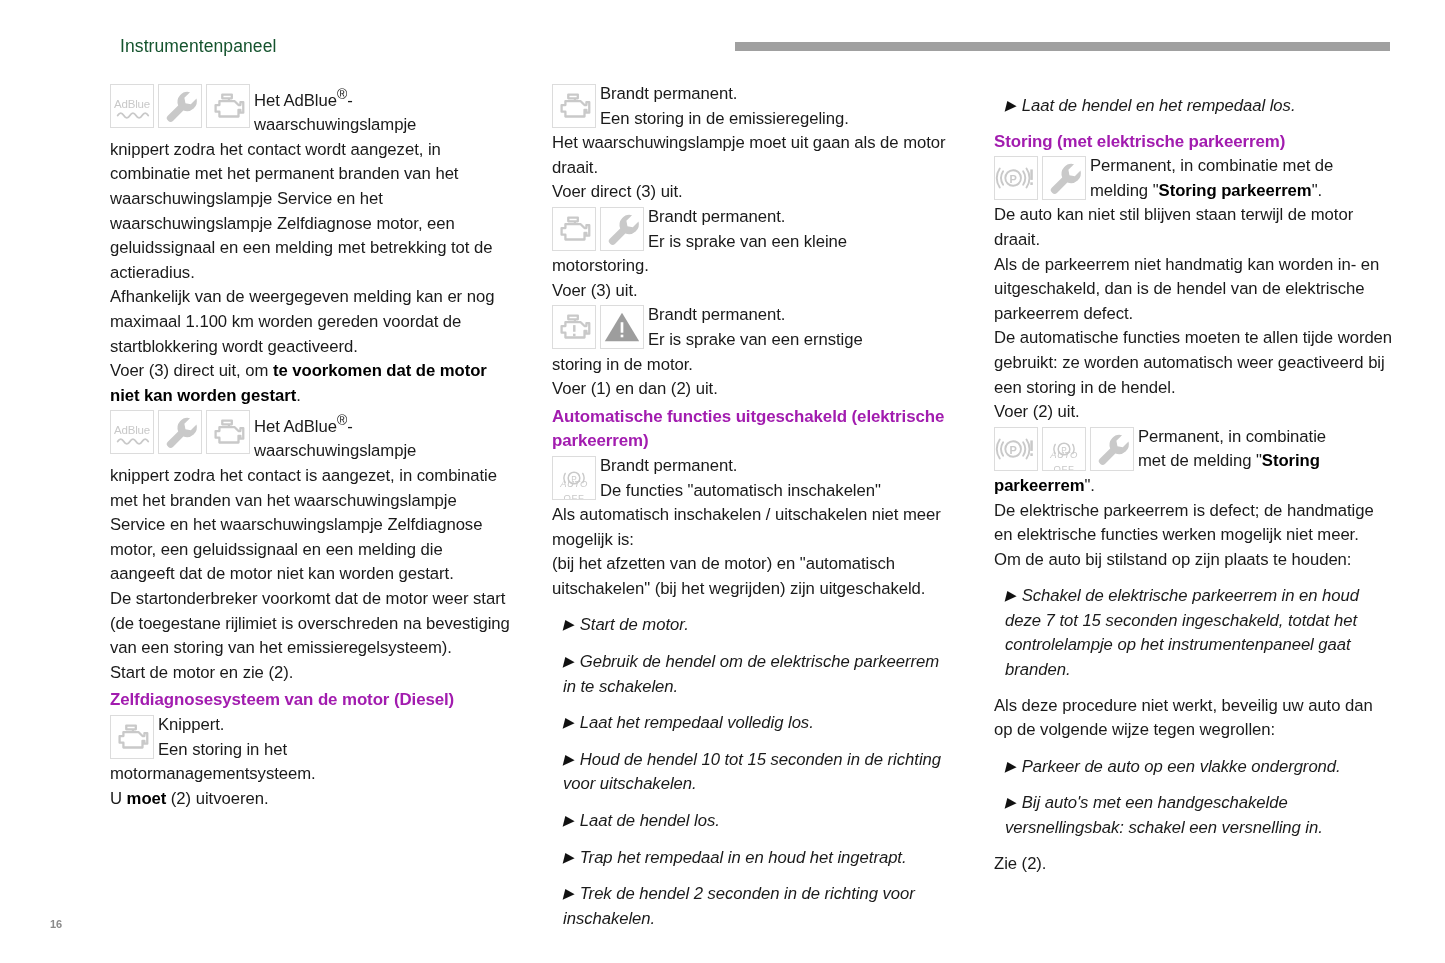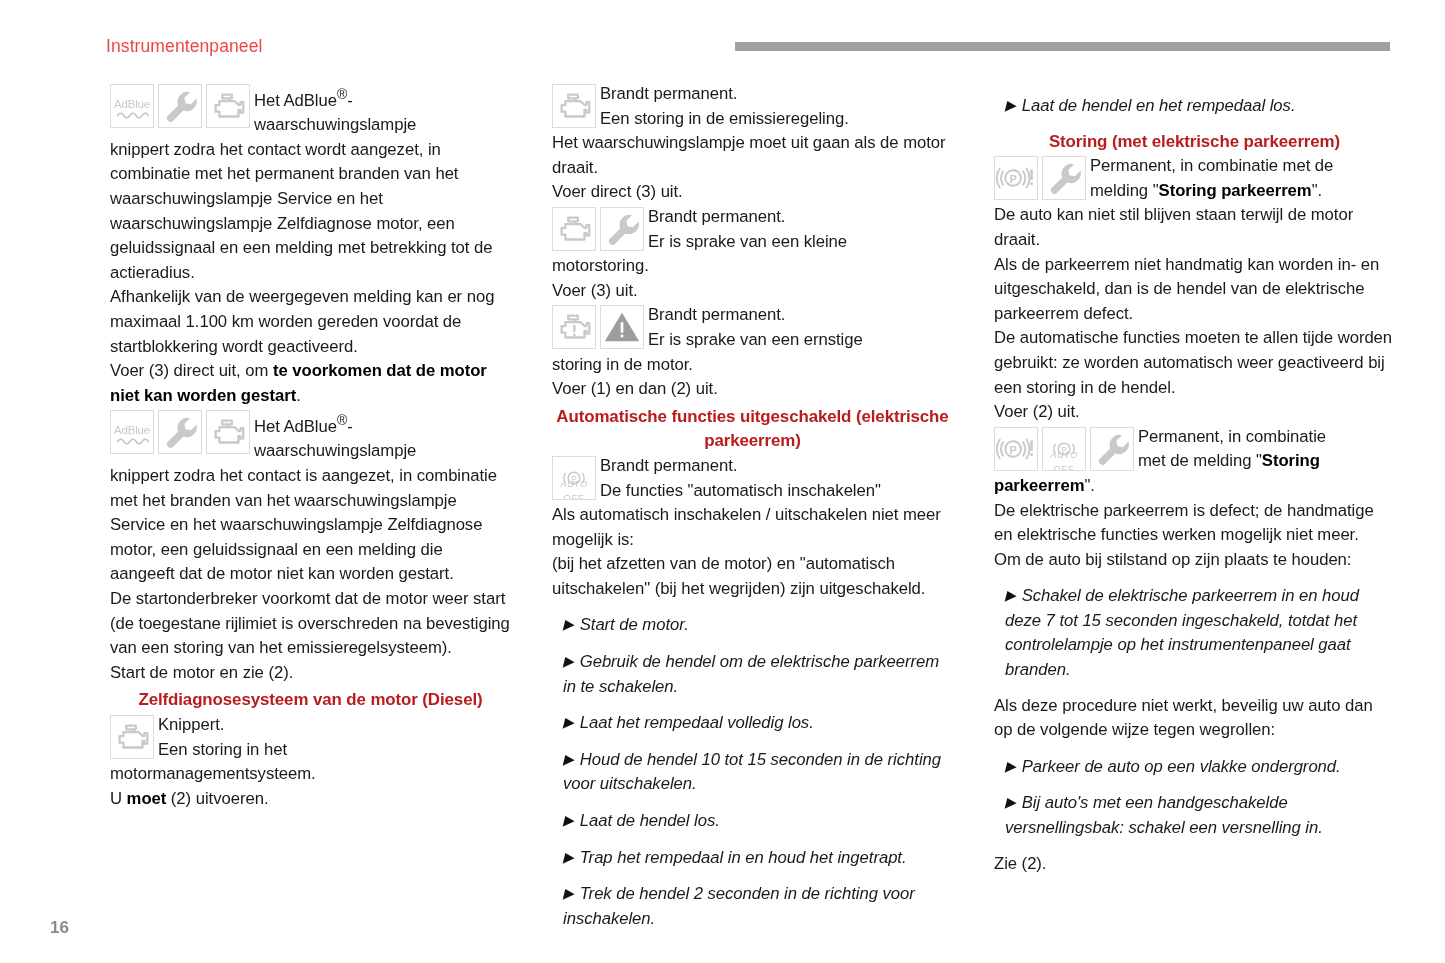--- a/index.html
+++ b/index.html
@@ -17,24 +17,24 @@
   }
 
   
   .header {
     position: absolute;
     top: 0; left: 0; right: 0;
     height: 72px;
   }
   .header-title {
     position: absolute;
-    left: 106px;
+    left: 120px;
     top: 36px;
     font-size: 17.5px;
-    color: #ef4444;
+    color: #14532d;
     letter-spacing: 0.1px;
   }
   .header-rule {
     position: absolute;
     left: 735px;
     top: 42px;
     width: 655px;
     height: 9px;
     background: #a0a0a0;
   }
@@ -60,23 +60,22 @@
     margin: 0;
     text-align: left;
     overflow-wrap: break-word;
   }
 
   h3.subhead {
     margin: 3px 0 0 0;
     font-size: 16.9px;
     line-height: 24.6px;
     font-weight: bold;
-    color: #b91c1c;
+    color: #a21caf;
     letter-spacing: -0.1px;
-    text-align: center;
   }
 
   b, strong { font-weight: bold; color: #000; }
 
   
   .iconpara {
     
   }
   .icon {
     display: inline-block;
@@ -127,21 +126,21 @@
     vertical-align: 1px;
   }
 
   .clear { clear: both; }
 
   
   .page-number {
     position: absolute;
     left: 50px;
     top: 918px;
-    font-size: 17px;
+    font-size: 11px;
     font-weight: bold;
     color: #8a8a8a;
   }
 </style>
 </head>
 <body>
 
 <div class="header">
   <div class="header-title">Instrumentenpaneel</div>
   <div class="header-rule"></div>

